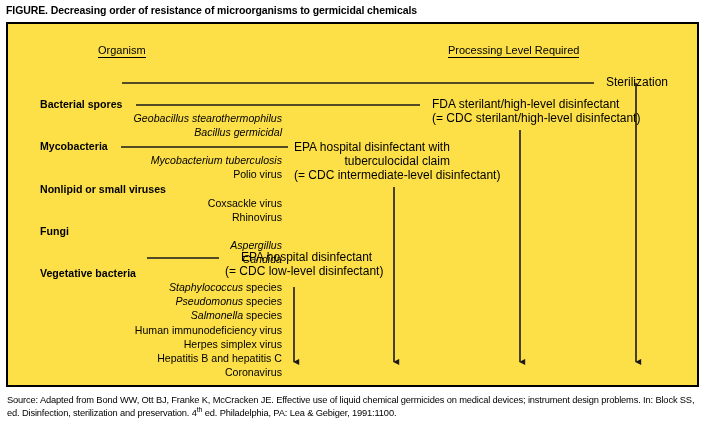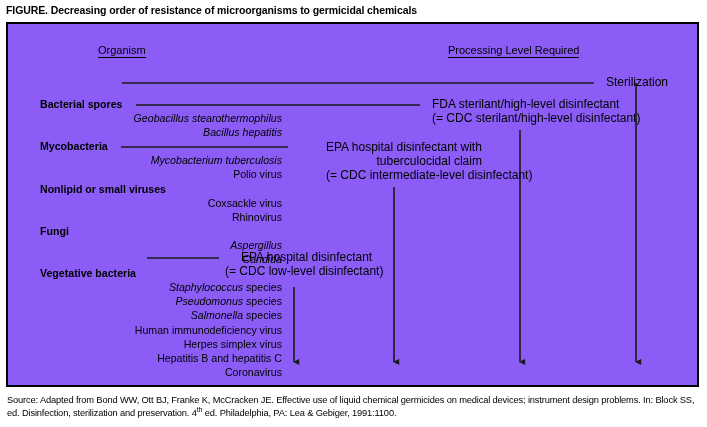--- a/index.html
+++ b/index.html
@@ -29,21 +29,21 @@
 
   
   .figure-box {
     position: absolute;
     left: 6px;
     top: 22px;
     width: 693px;
     height: 365px;
     border: 2.5px solid #000;
     box-sizing: border-box;
-    background: #8b5cf6;
+    background: #fde047;
   }
 
   
   .canvas {
     position: absolute;
     left: 0;
     top: 0;
     width: 100%;
     height: 100%;
   }
@@ -86,21 +86,21 @@
   .lvl-label {
     position: absolute;
     font-size: 12px;
     white-space: nowrap;
     text-align: center;
   }
   .lvl-line { display: block; height: 14.2px; line-height: 14.2px; }
 
   .lvl-fda        { left: 424px; top: 73px; text-align: left; }
   .lvl-fda .lvl-line:nth-child(2) { text-align: center; }
-  .lvl-epa-tb     { left: 286px; top: 116px; text-align: left; margin-left: 32px; }
+  .lvl-epa-tb     { left: 286px; top: 116px; text-align: left; }
   .lvl-epa-low    { left: 217px; top: 226px; text-align: left; }
   .lvl-steril     { left: 598px; top: 51px; }
 
   
   .lines {
     position: absolute;
     left: 0; top: 0;
     width: 693px; height: 361px;
     pointer-events: none;
   }
@@ -167,21 +167,21 @@
     </div>
 
     <div class="lvl-label lvl-epa-low">
       <span class="lvl-line" style="padding-left:16px;">EPA hospital disinfectant</span>
       <span class="lvl-line">(= CDC low-level disinfectant)</span>
     </div>
 
     <div class="organism-list" id="organism-list">
         <div class="org-row cat">Bacterial spores</div>
         <div class="org-row sp allital">Geobacillus stearothermophilus</div>
-        <div class="org-row sp allital">Bacillus hepatitis</div>
+        <div class="org-row sp allital">Bacillus germicidal</div>
         <div class="org-row cat">Mycobacteria</div>
         <div class="org-row sp allital">Mycobacterium tuberculosis</div>
         <div class="org-row sp">Polio virus</div>
         <div class="org-row cat">Nonlipid or small viruses</div>
         <div class="org-row sp">Coxsackle virus</div>
         <div class="org-row sp">Rhinovirus</div>
         <div class="org-row cat">Fungi</div>
         <div class="org-row sp allital">Aspergillus</div>
         <div class="org-row sp allital">Candida</div>
         <div class="org-row cat">Vegetative bacteria</div>

